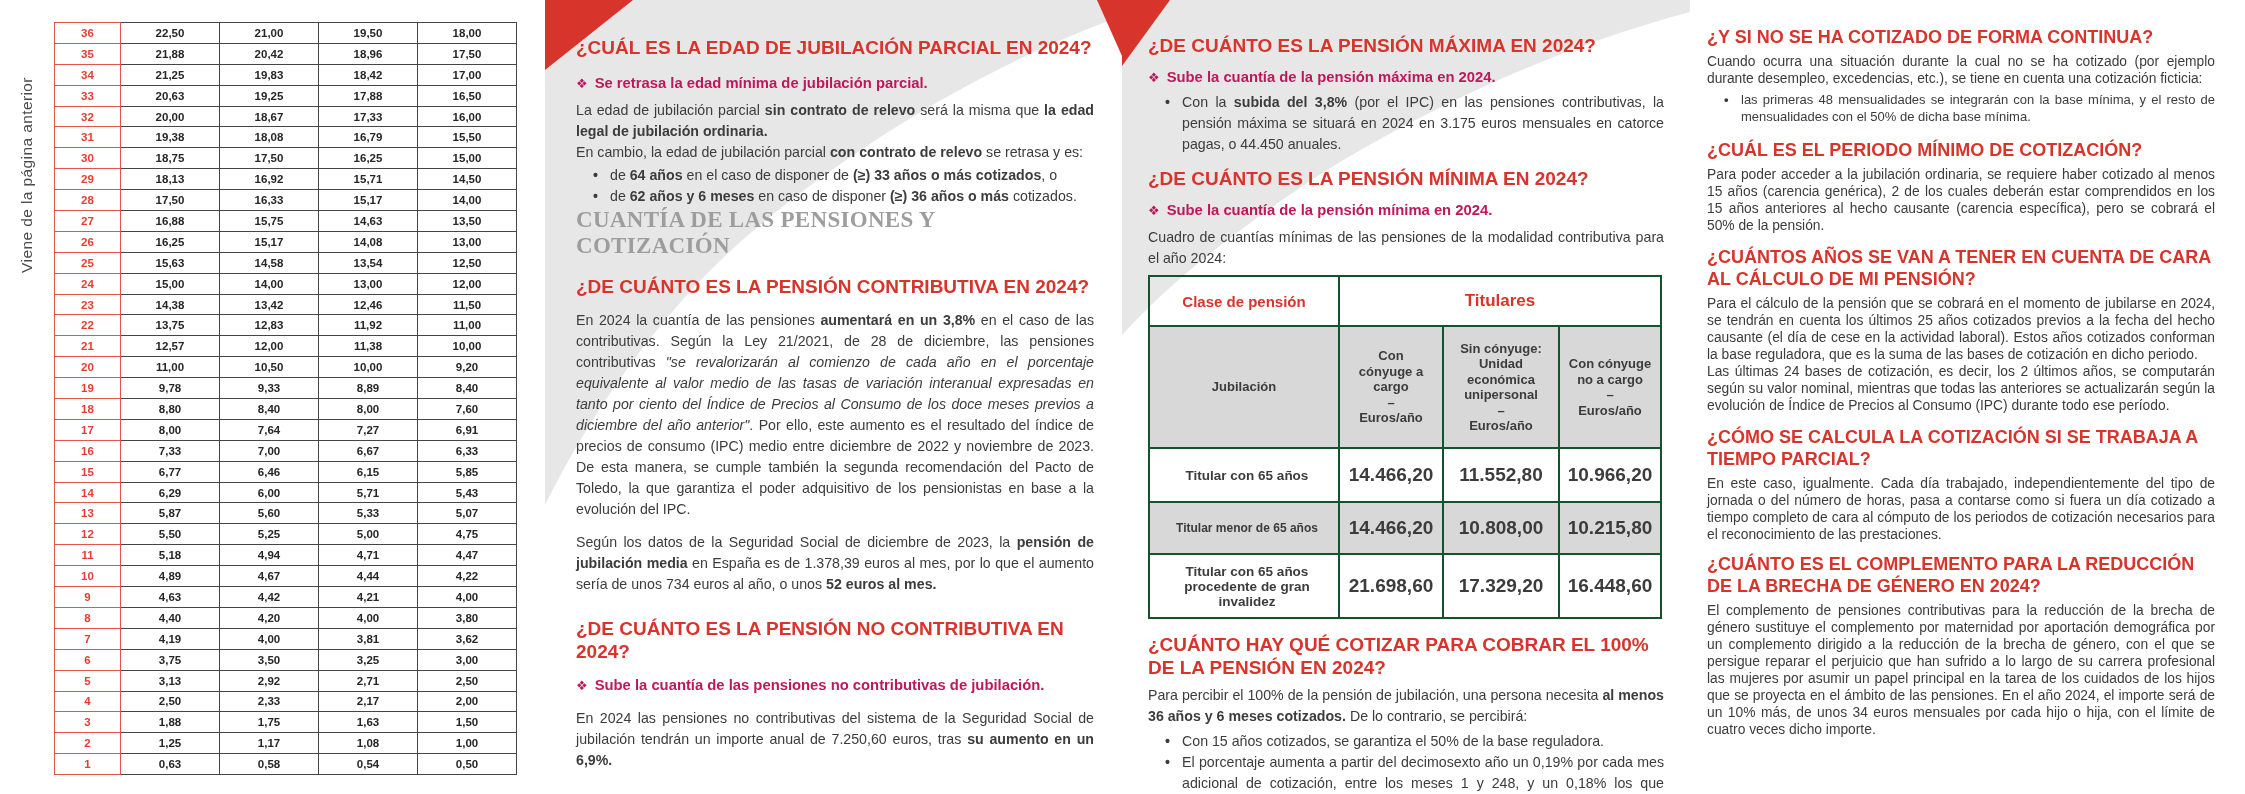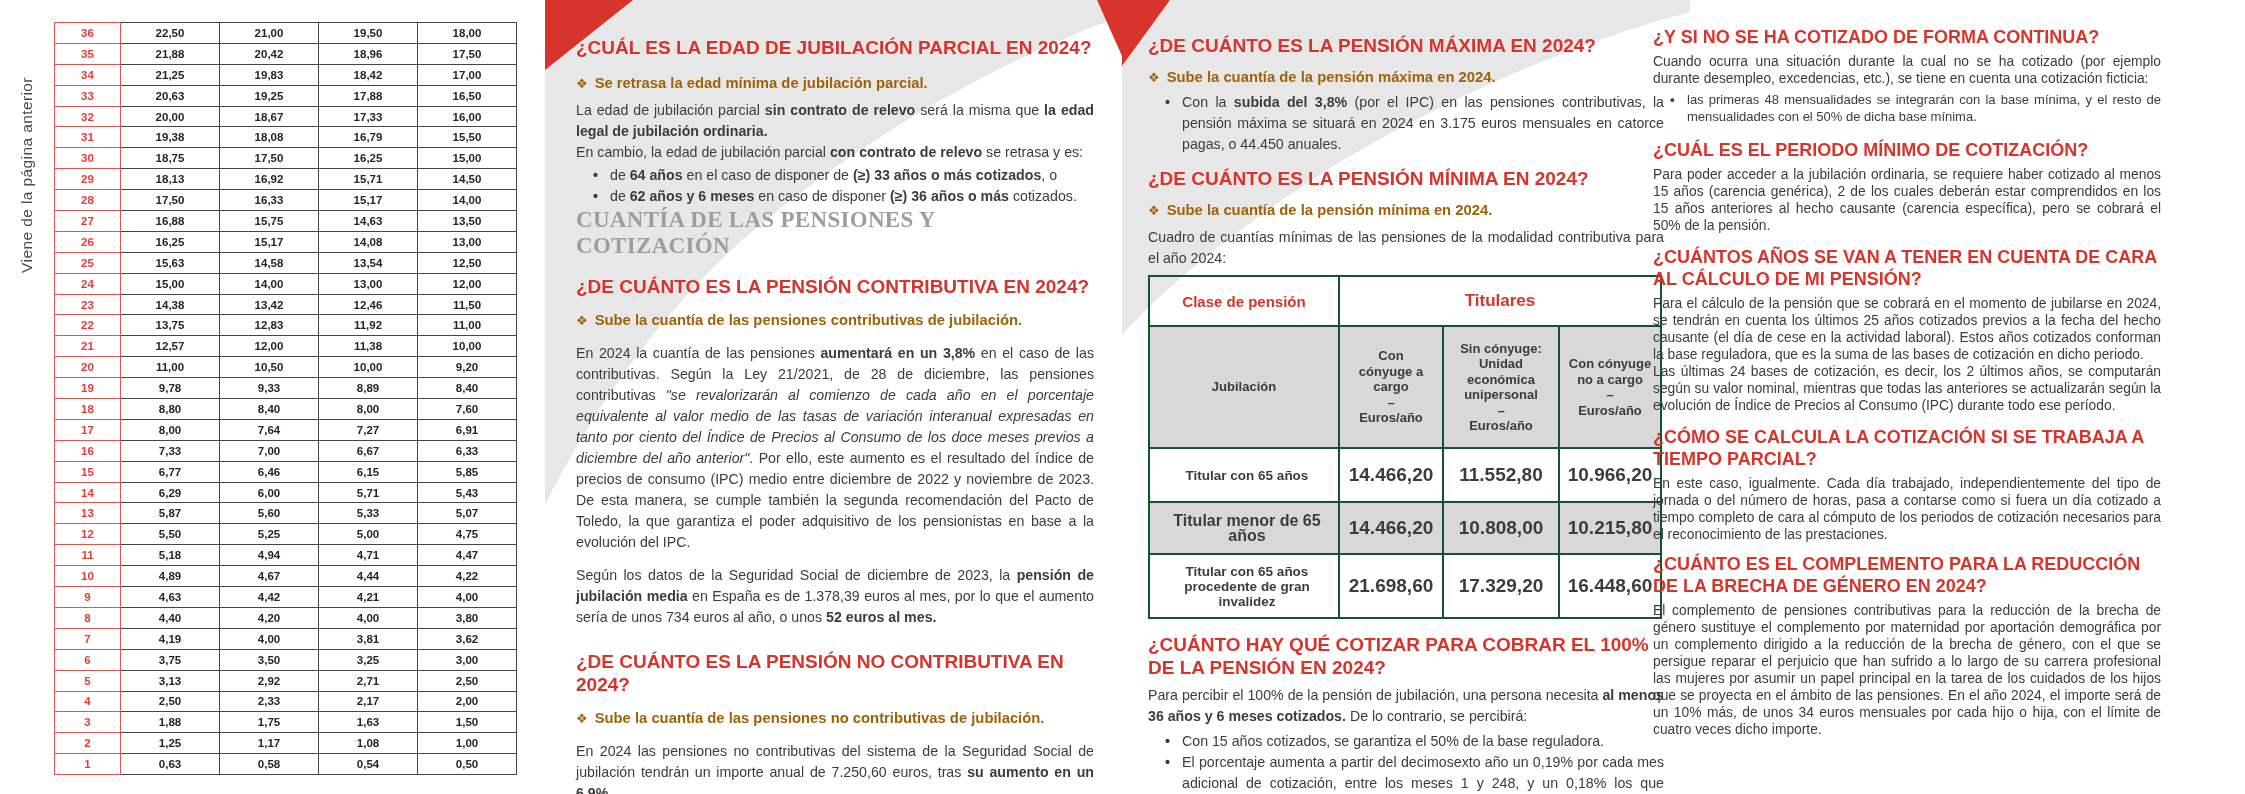--- a/index.html
+++ b/index.html
@@ -6,21 +6,21 @@
   body{
     width:2245px;height:794px;position:relative;overflow:hidden;
     background:#ffffff;
     font-family:"Liberation Sans","DejaVu Sans",sans-serif;
     color:var(--body-text,#3d3c3c);
   }
   .panel{position:absolute;top:0;height:794px;overflow:hidden;}
   #panel1{left:0;width:545px;}
   #panel2{left:545px;width:577px;}
   #panel3{left:1122px;width:568px;}
-  #panel4{left:1636px;width:555px;}
+  #panel4{left:1690px;width:555px;}
   .deco{position:absolute;left:0;top:0;width:100%;height:100%;z-index:0;}
   .content{position:relative;z-index:1;}
   #panel2 .content{padding:0 28px 0 31px;}
   #panel3 .content{padding:0 26px 0 26px;}
   #panel4 .content{padding:0 30px 0 17px;}
 
   
   .vertical-note{
     position:absolute;left:27px;top:175px;transform:translate(-50%,-50%) rotate(-90deg);
     white-space:nowrap;font-size:15.5px;color:#4b4a4a;letter-spacing:.4px;z-index:1;
@@ -34,37 +34,37 @@
   }
   .rate-table td.num{border:1.4px solid var(--table-red-border,#e0564f);color:var(--table-red-text,#e63c35);}
   .rate-table td.val{border:1.6px solid #454545;}
 
   
   .h{color:var(--red,#d7342c);font-weight:bold;font-size:19px;line-height:23px;text-align:left;}
   #panel4 .h{font-size:18px;line-height:22px;}
   .section-title{color:var(--section-gray,#9e9d9d);font-weight:bold;font-size:23px;line-height:26px;letter-spacing:.3px;}
   .body{margin:0;font-size:14.2px;line-height:21px;text-align:justify;}
   #panel4 .body{font-size:13.8px;line-height:17px;}
-  .diamond{font-size:14.8px;line-height:21px;font-weight:bold;color:#a16207;}
+  .diamond{font-size:14.8px;line-height:21px;font-weight:bold;color:#be185d;}
   .dicon{margin-right:7px;font-size:13px;}
   .blist{list-style:none;margin:0;padding:0 0 0 34px;}
   .blist li{position:relative;font-size:14.2px;line-height:21px;text-align:justify;}
   #panel4 .blist li{font-size:13px;line-height:17px;}
   .blist li::before{content:"\2022";position:absolute;left:-17px;font-weight:bold;}
   b{font-weight:bold;} i{font-style:italic;}
 
   
   .min-table{border-collapse:collapse;table-layout:fixed;width:512px;border:2.5px solid #1e1e1e;}
   .min-table td,.min-table th{border:2px solid #14532d;vertical-align:middle;padding:2px 6px;}
   .min-table .red-head{color:var(--red,#d7342c);font-weight:bold;font-size:15px;text-align:center;height:44px;}
   .min-table .red-head.group{font-size:17px;}
   .min-table .sub{background:var(--shade-gray,#d8d8d8);font-weight:bold;font-size:13px;line-height:15.5px;
       text-align:center;white-space:pre-line;height:116px;}
   .min-table .rlabel{font-weight:bold;font-size:13.5px;line-height:15px;text-align:center;white-space:pre-line;padding-left:12px;}
-  .min-table .rlabel.small{font-size:16px;}
+  .min-table .rlabel.small{font-size:12px;}
   .min-table .rval{font-weight:bold;font-size:19px;text-align:center;}
   .min-table tr.shade td{background:var(--shade-gray,#d8d8d8);}
 </style>
 </head>
 <body>
 
 <div class="panel" id="panel1">
   <div class="vertical-note">Viene de la página anterior</div>
   <table class="rate-table">
     <colgroup>
@@ -341,21 +341,20 @@
       <div class="h" style="margin-top: 36px;">¿CUÁL ES LA EDAD DE JUBILACIÓN PARCIAL EN 2024?</div>
       <div class="diamond" style="margin-top: 14px;"><span class="dicon">❖</span><b>Se retrasa la edad mínima de jubilación parcial.</b></div>
       <p class="body" style="margin-top: 6px;"><span>La edad de jubilación parcial </span><b>sin contrato de relevo</b><span> será la misma que </span><b>la edad legal de jubilación ordinaria.</b></p>
       <p class="body" style="margin-top: 0px;"><span>En cambio, la edad de jubilación parcial </span><b>con contrato de relevo</b><span> se retrasa y es:</span></p>
       <ul class="blist" style="margin-top: 2px;">
         <li><span>de </span><b>64 años</b><span> en el caso de disponer de </span><b>(≥) 33 años o más cotizados</b><span>, o</span></li>
         <li><span>de </span><b>62 años y 6 meses</b><span> en caso de disponer </span><b>(≥) 36 años o más</b><span> cotizados.</span></li>
       </ul>
       <div class="section-title" style=" font-family: Liberation Serif, serif;">CUANTÍA DE LAS PENSIONES Y COTIZACIÓN</div>
       <div class="h" style="margin-top: 16px;">¿DE CUÁNTO ES LA PENSIÓN CONTRIBUTIVA EN 2024?</div>
-      <div class="diamond" style="margin-top: 12px;"><span class="dicon">❖</span><b>Sube la cuantía de las pensiones contributivas de jubilación.</b></div>
       <p class="body" style="margin-top: 12px;"><span>En 2024 la cuantía de las pensiones </span><b>aumentará en un 3,8%</b><span> en el caso de las contributivas. Según la Ley 21/2021, de 28 de diciembre, las pensiones contributivas </span><i>"se revalorizarán al comienzo de cada año en el porcentaje equivalente al valor medio de las tasas de variación interanual expresadas en tanto por ciento del Índice de Precios al Consumo de los doce meses previos a diciembre del año anterior"</i><span>. Por ello, este aumento es el resultado del índice de precios de consumo (IPC) medio entre diciembre de 2022 y noviembre de 2023. De esta manera, se cumple también la segunda recomendación del Pacto de Toledo, la que garantiza el poder adquisitivo de los pensionistas en base a la evolución del IPC.</span></p>
       <p class="body" style="margin-top: 12px;"><span>Según los datos de la Seguridad Social de diciembre de 2023, la </span><b>pensión de jubilación media</b><span> en España es de 1.378,39 euros al mes, por lo que el aumento sería de unos 734 euros al año, o unos </span><b>52 euros al mes.</b></p>
       <div class="h" style="margin-top: 22px;">¿DE CUÁNTO ES LA PENSIÓN NO CONTRIBUTIVA EN 2024?</div>
       <div class="diamond" style="margin-top: 12px;"><span class="dicon">❖</span><b>Sube la cuantía de las pensiones no contributivas de jubilación.</b></div>
       <p class="body" style="margin-top: 12px;"><span>En 2024 las pensiones no contributivas del sistema de la Seguridad Social de jubilación tendrán un importe anual de 7.250,60 euros, tras </span><b>su aumento en un 6,9%.</b></p>
     </div>
 </div>
 
 <div class="panel" id="panel3">
   <svg class="deco" viewBox="0 0 568 794" preserveAspectRatio="none">

